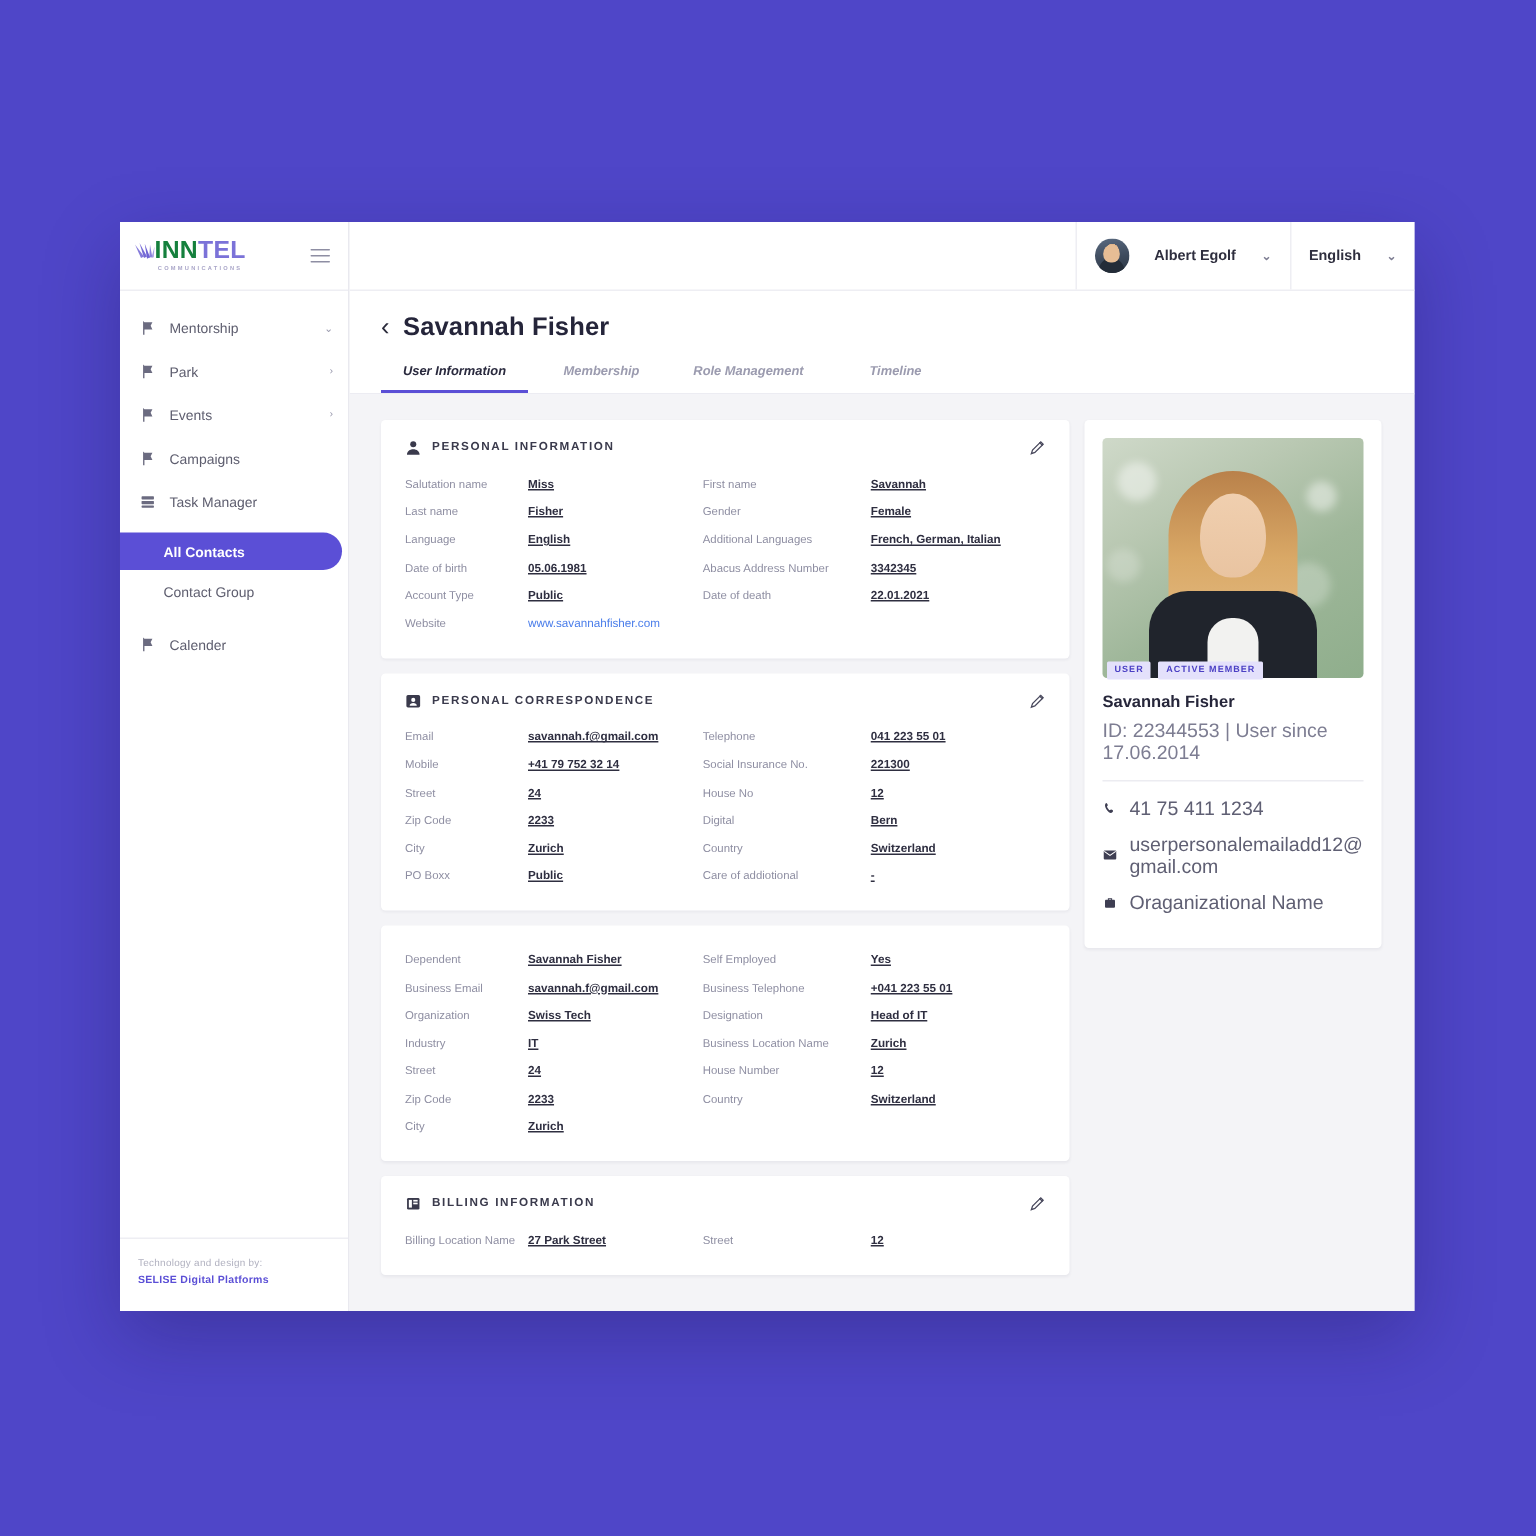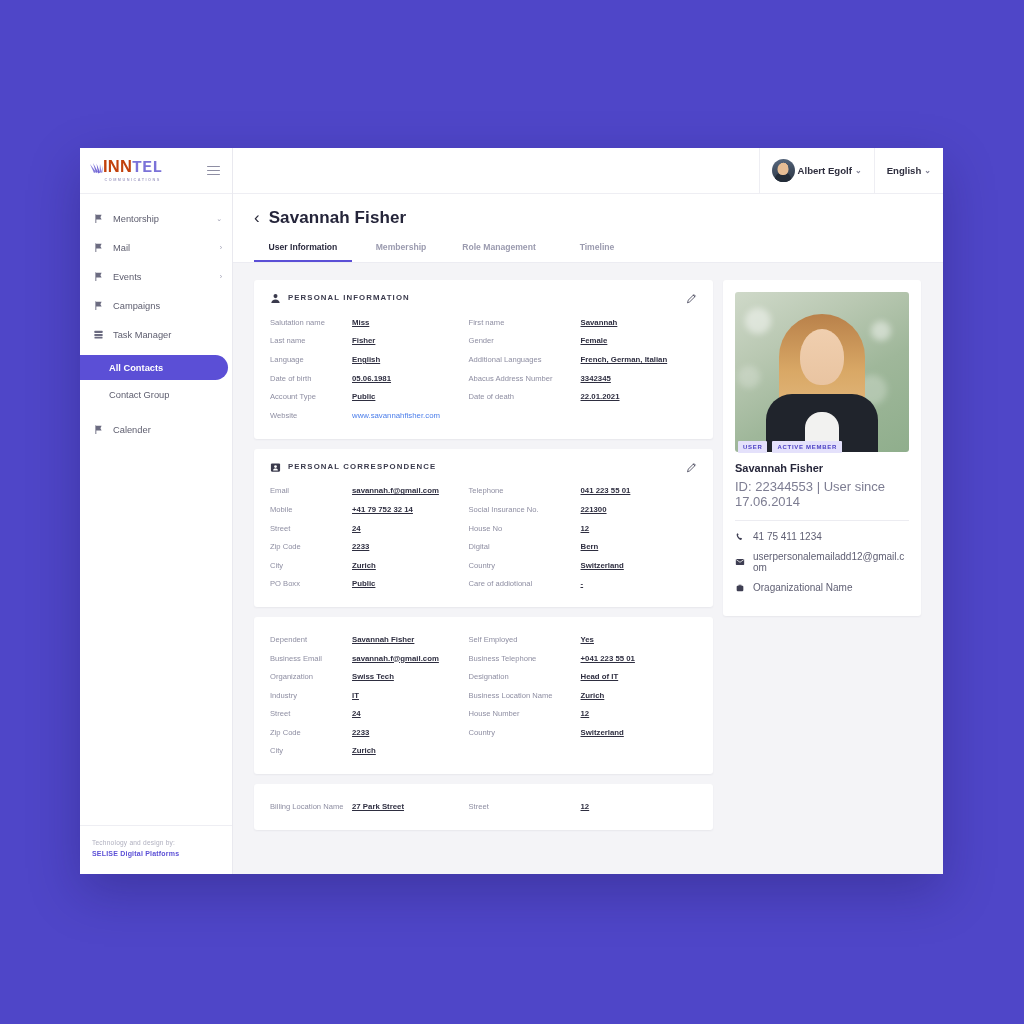--- a/index.html
+++ b/index.html
@@ -33,22 +33,22 @@
   .brand-row {
     height: 46px;
     display: flex; align-items: center; justify-content: space-between;
     padding: 0 12px 0 9px;
     border-bottom: 1px solid #eeeef3;
   }
   .brand { display: flex; align-items: flex-end; position: relative; }
   .brand-leaf { width: 16px; height: 18px; margin-right: -2px; margin-bottom: 2px; }
   .brand-text { line-height: 1; position: relative; }
   .brand-main { font-size: 16.5px; font-weight: 700; letter-spacing: .2px; }
-  .brand-main .a { color: #c2410c; }
-  .brand-main .b { color: #7b72d8; font-family: Liberation Mono, monospace; }
+  .brand-main .a { color: #15803d; }
+  .brand-main .b { color: #7b72d8; }
   .brand-sub {
     font-size: 3.8px; letter-spacing: 1.5px; color: #a9a5c8;
     margin-top: 2px; text-align: center; font-weight: 600;
   }
   .hamburger { width: 13px; cursor: pointer; }
   .hamburger span {
     display: block; height: 1.6px; background: #8e8ea3;
     border-radius: 2px; margin: 2.4px 0;
   }
 
@@ -92,21 +92,21 @@
 
   
   #right { flex: 1; display: flex; flex-direction: column; min-width: 0; }
 
   #topbar {
     height: 46px; background: #fff;
     border-bottom: 1px solid #eeeef3;
     display: flex; align-items: stretch; justify-content: flex-end;
   }
   .topcell {
-    display: flex; align-items: center; gap: 3px;
+    display: flex; align-items: center; gap: 17px;
     padding: 0 12px;
     border-left: 1px solid #eeeef3;
     cursor: pointer;
     font-size: 9.6px; color: #2e2e3e; font-weight: 600;
   }
   .avatar {
     width: 23px; height: 23px; border-radius: 50%;
     background:
       radial-gradient(circle at 50% 34%, #e0b48a 0 22%, rgba(224,180,138,0) 23%),
       linear-gradient(170deg, #5a6a80 0%, #3d4a5c 55%, #2c3643 100%);
@@ -131,20 +131,21 @@
     font-size: 17px; color: #2a2a3a; line-height: 1; cursor: pointer;
     font-weight: 400; margin-top: -2px;
   }
   .page-title { font-size: 17px; font-weight: 700; color: #25253a; letter-spacing: .1px; }
   .tabs { display: flex; padding: 0 0 0 21px; margin-top: 14px; }
   .tab {
     font-size: 8.6px; color: #9b9baf; font-weight: 600;
     padding: 0 0 8px 0; margin-right: 0; cursor: pointer;
     text-align: center; width: 98px;
     border-bottom: 2px solid transparent;
+    font-style: italic;
   }
   .tab.active { color: #2a2a3e; font-weight: 700; border-bottom-color: #5b4fd6; }
   .tabs-underline { height: 1px; background: #ececf2; }
 
   
   #content {
     flex: 1; background: #f4f4f7;
     padding: 17px 22px 0 21px;
     display: flex; gap: 10px;
     overflow: hidden;
@@ -210,21 +211,21 @@
   .badge {
     background: #e4e1fb; color: #4b40c4;
     font-size: 6px; font-weight: 700; letter-spacing: .7px;
     padding: 3px 5px; border-radius: 1px;
   }
   .pname { font-size: 11px; font-weight: 700; color: #26263a; margin-top: 9px; }
   .pmeta { font-size: 13px; color: #7d7d92; margin-top: 5px; }
   .divider { height: 1px; background: #ececf1; margin: 11px 0 10px 0; }
   .prow { display: flex; align-items: center; gap: 8px; margin-bottom: 9px; }
   .prow .pi { width: 10px; flex: 0 0 10px; display: flex; align-items: center; justify-content: center; color: #3e3e52; }
-  .prow .pt { font-size: 10px; color: #5f5f73; word-break: break-all; }
+  .prow .pt { font-size: 13px; color: #5f5f73; word-break: break-all; }
 
   svg { display: block; }
 </style>
 </head>
 <body>
 
 <div id="app-window">
 
   <aside id="sidebar">
 
@@ -262,21 +263,21 @@
           </span>
           <span class="lbl">Mentorship</span>
           <span class="chev">⌄</span>
         </div>
         <div class="nav-item">
           <span class="ic">
             <svg viewBox="0 0 12 12" width="11" height="11" fill="currentColor">
               <path d="M2.6 1v10h1V7.2h5.8L8.1 4.6 9.4 2H3.6z"></path>
             </svg>
           </span>
-          <span class="lbl">Mail</span>
+          <span class="lbl">Park</span>
           <span class="chev">›</span>
         </div>
         <div class="nav-item">
           <span class="ic">
             <svg viewBox="0 0 12 12" width="11" height="11" fill="currentColor">
               <path d="M2.6 1v10h1V7.2h5.8L8.1 4.6 9.4 2H3.6z"></path>
             </svg>
           </span>
           <span class="lbl">Events</span>
           <span class="chev">›</span>
@@ -471,20 +472,37 @@
               <div class="fl">Country</div>
               <div class="fv">Switzerland</div>
               <div class="fl">City</div>
               <div class="fv">Zurich</div>
               <div class="fl"></div>
               <div class="fv"></div>
             </div>
         </section>
 
         <section class="card">
+          <div class="card-head">
+            <span class="hicon">
+              <svg viewBox="0 0 12 12" width="11" height="11" fill="currentColor">
+                <rect x="1.5" y="1.8" width="9" height="8.4" rx="1"></rect>
+                <rect x="2.8" y="3.2" width="2.2" height="5.6" fill="#fff"></rect>
+                <rect x="6" y="3.2" width="3.2" height="1.2" fill="#fff"></rect>
+                <rect x="6" y="5.2" width="3.2" height="1.2" fill="#fff"></rect>
+              </svg>
+            </span>
+            <span class="htitle">BILLING INFORMATION</span>
+            <span class="edit-btn">
+              <svg viewBox="0 0 14 14" width="11" height="11" fill="none" stroke="currentColor" stroke-width="1.1" stroke-linecap="round">
+                <path d="M2 12l1-3 7-7 2 2-7 7z"></path>
+                  <path d="M9.2 2.8l2 2"></path>
+              </svg>
+            </span>
+          </div>
           <div class="fields">
               <div class="fl">Billing Location Name</div>
               <div class="fv">27 Park Street</div>
               <div class="fl">Street</div>
               <div class="fv">12</div>
             </div>
         </section>
 
       </div>
 

